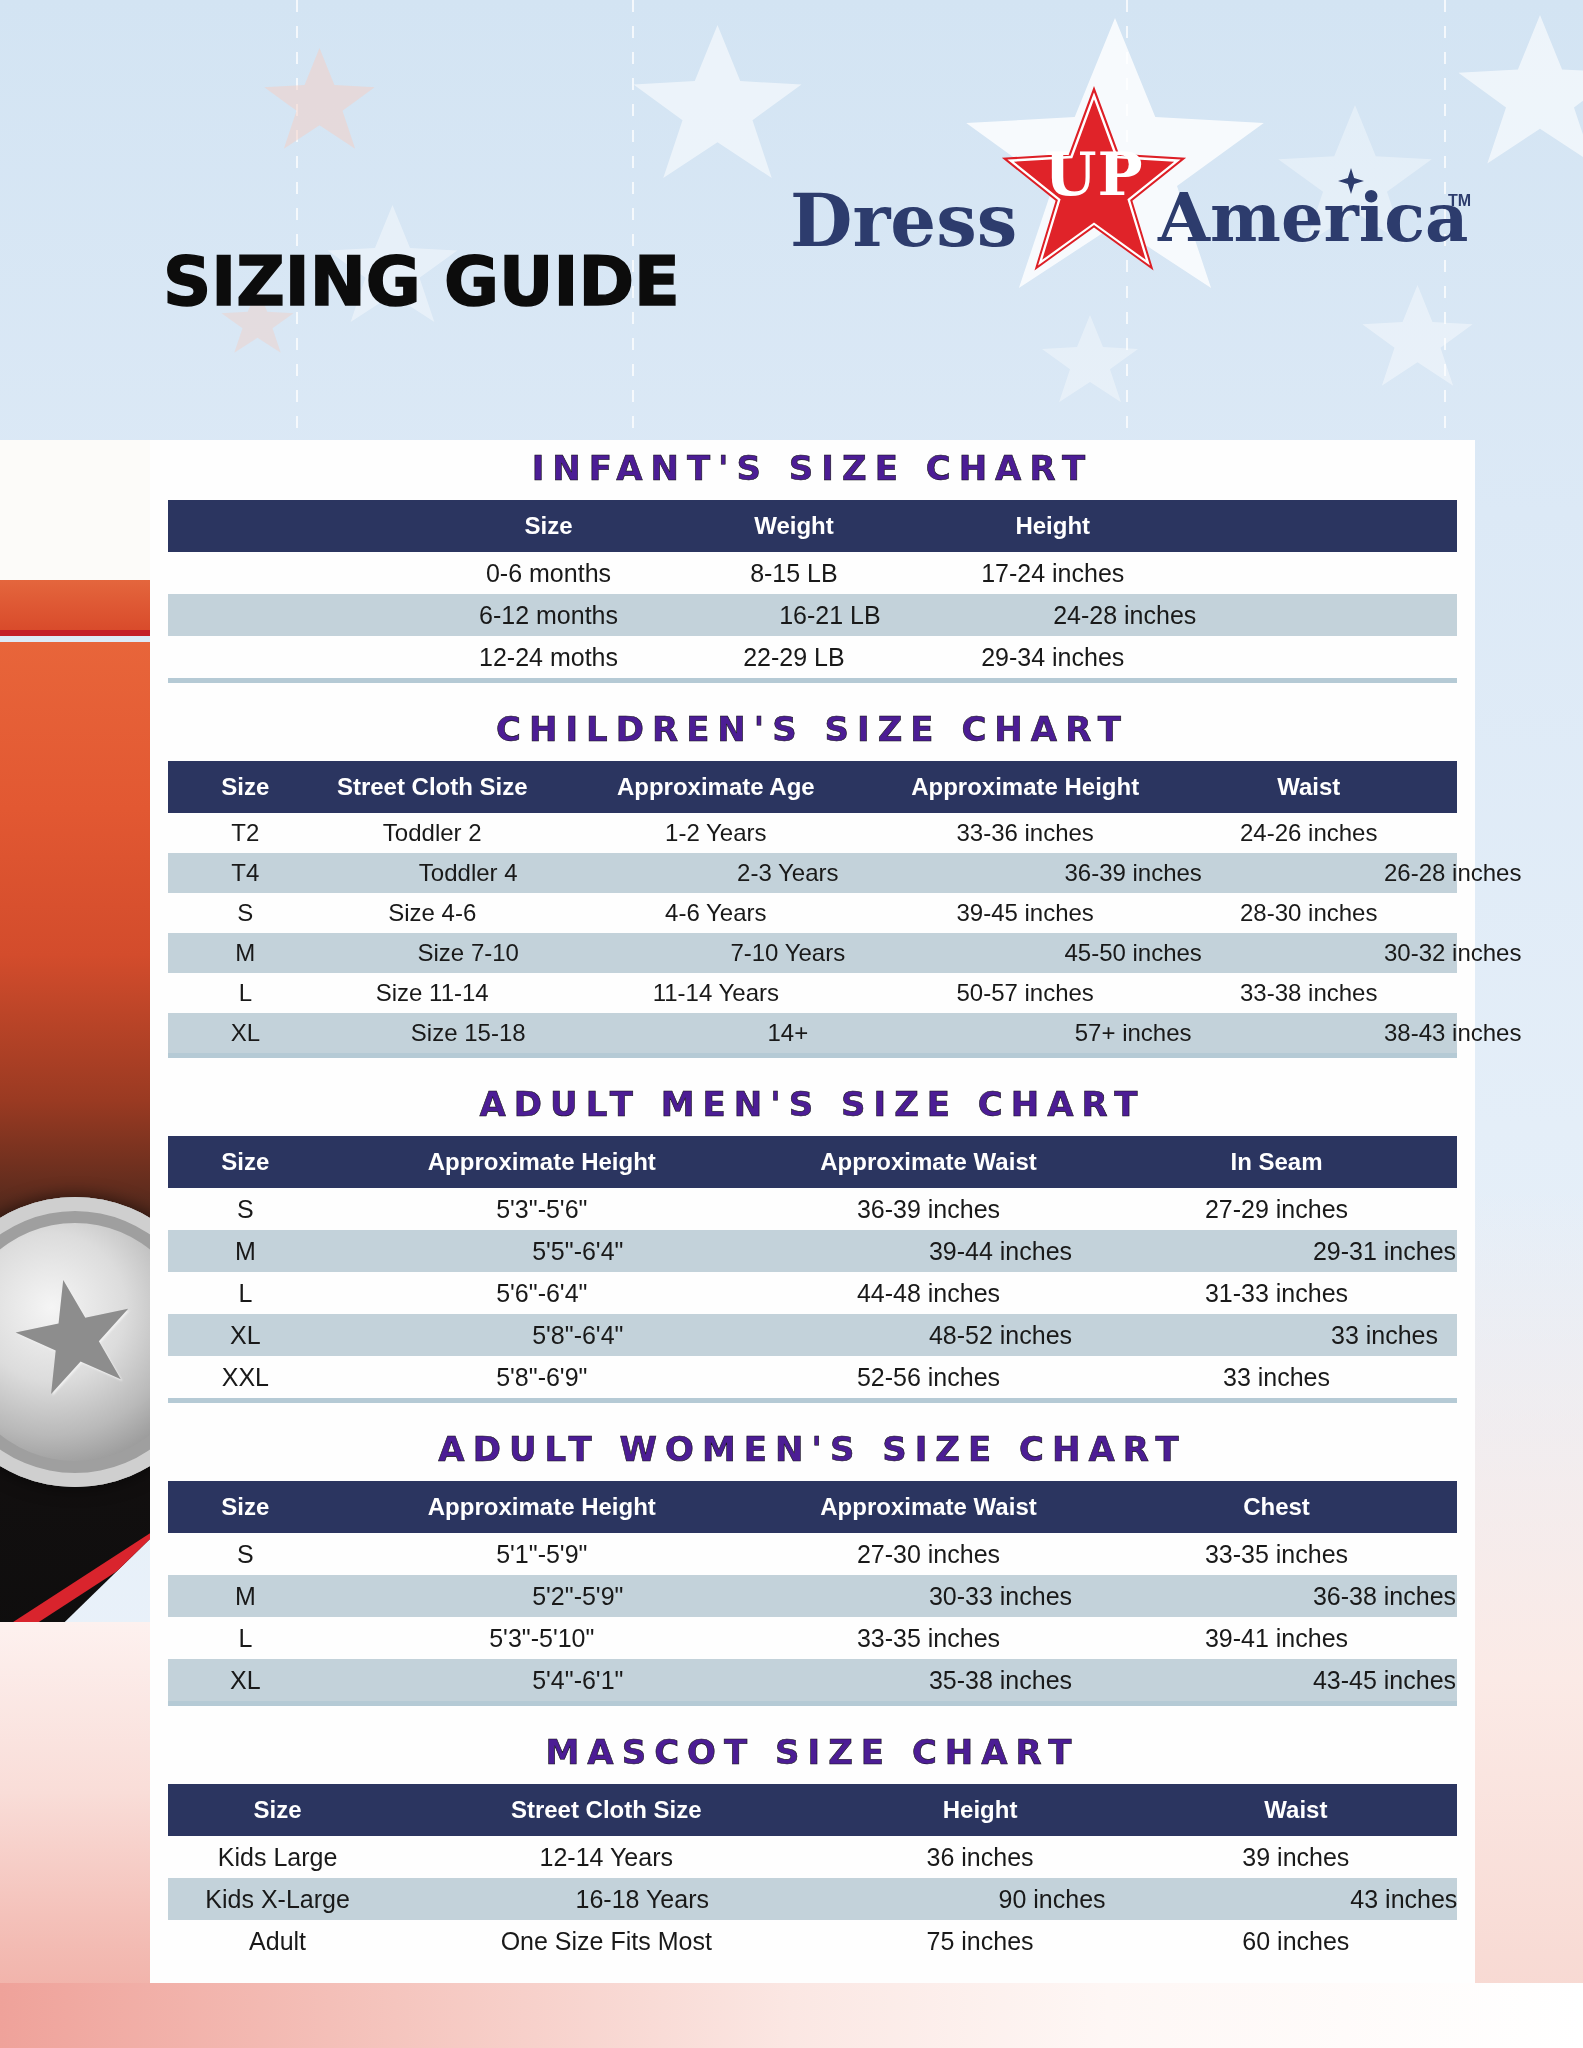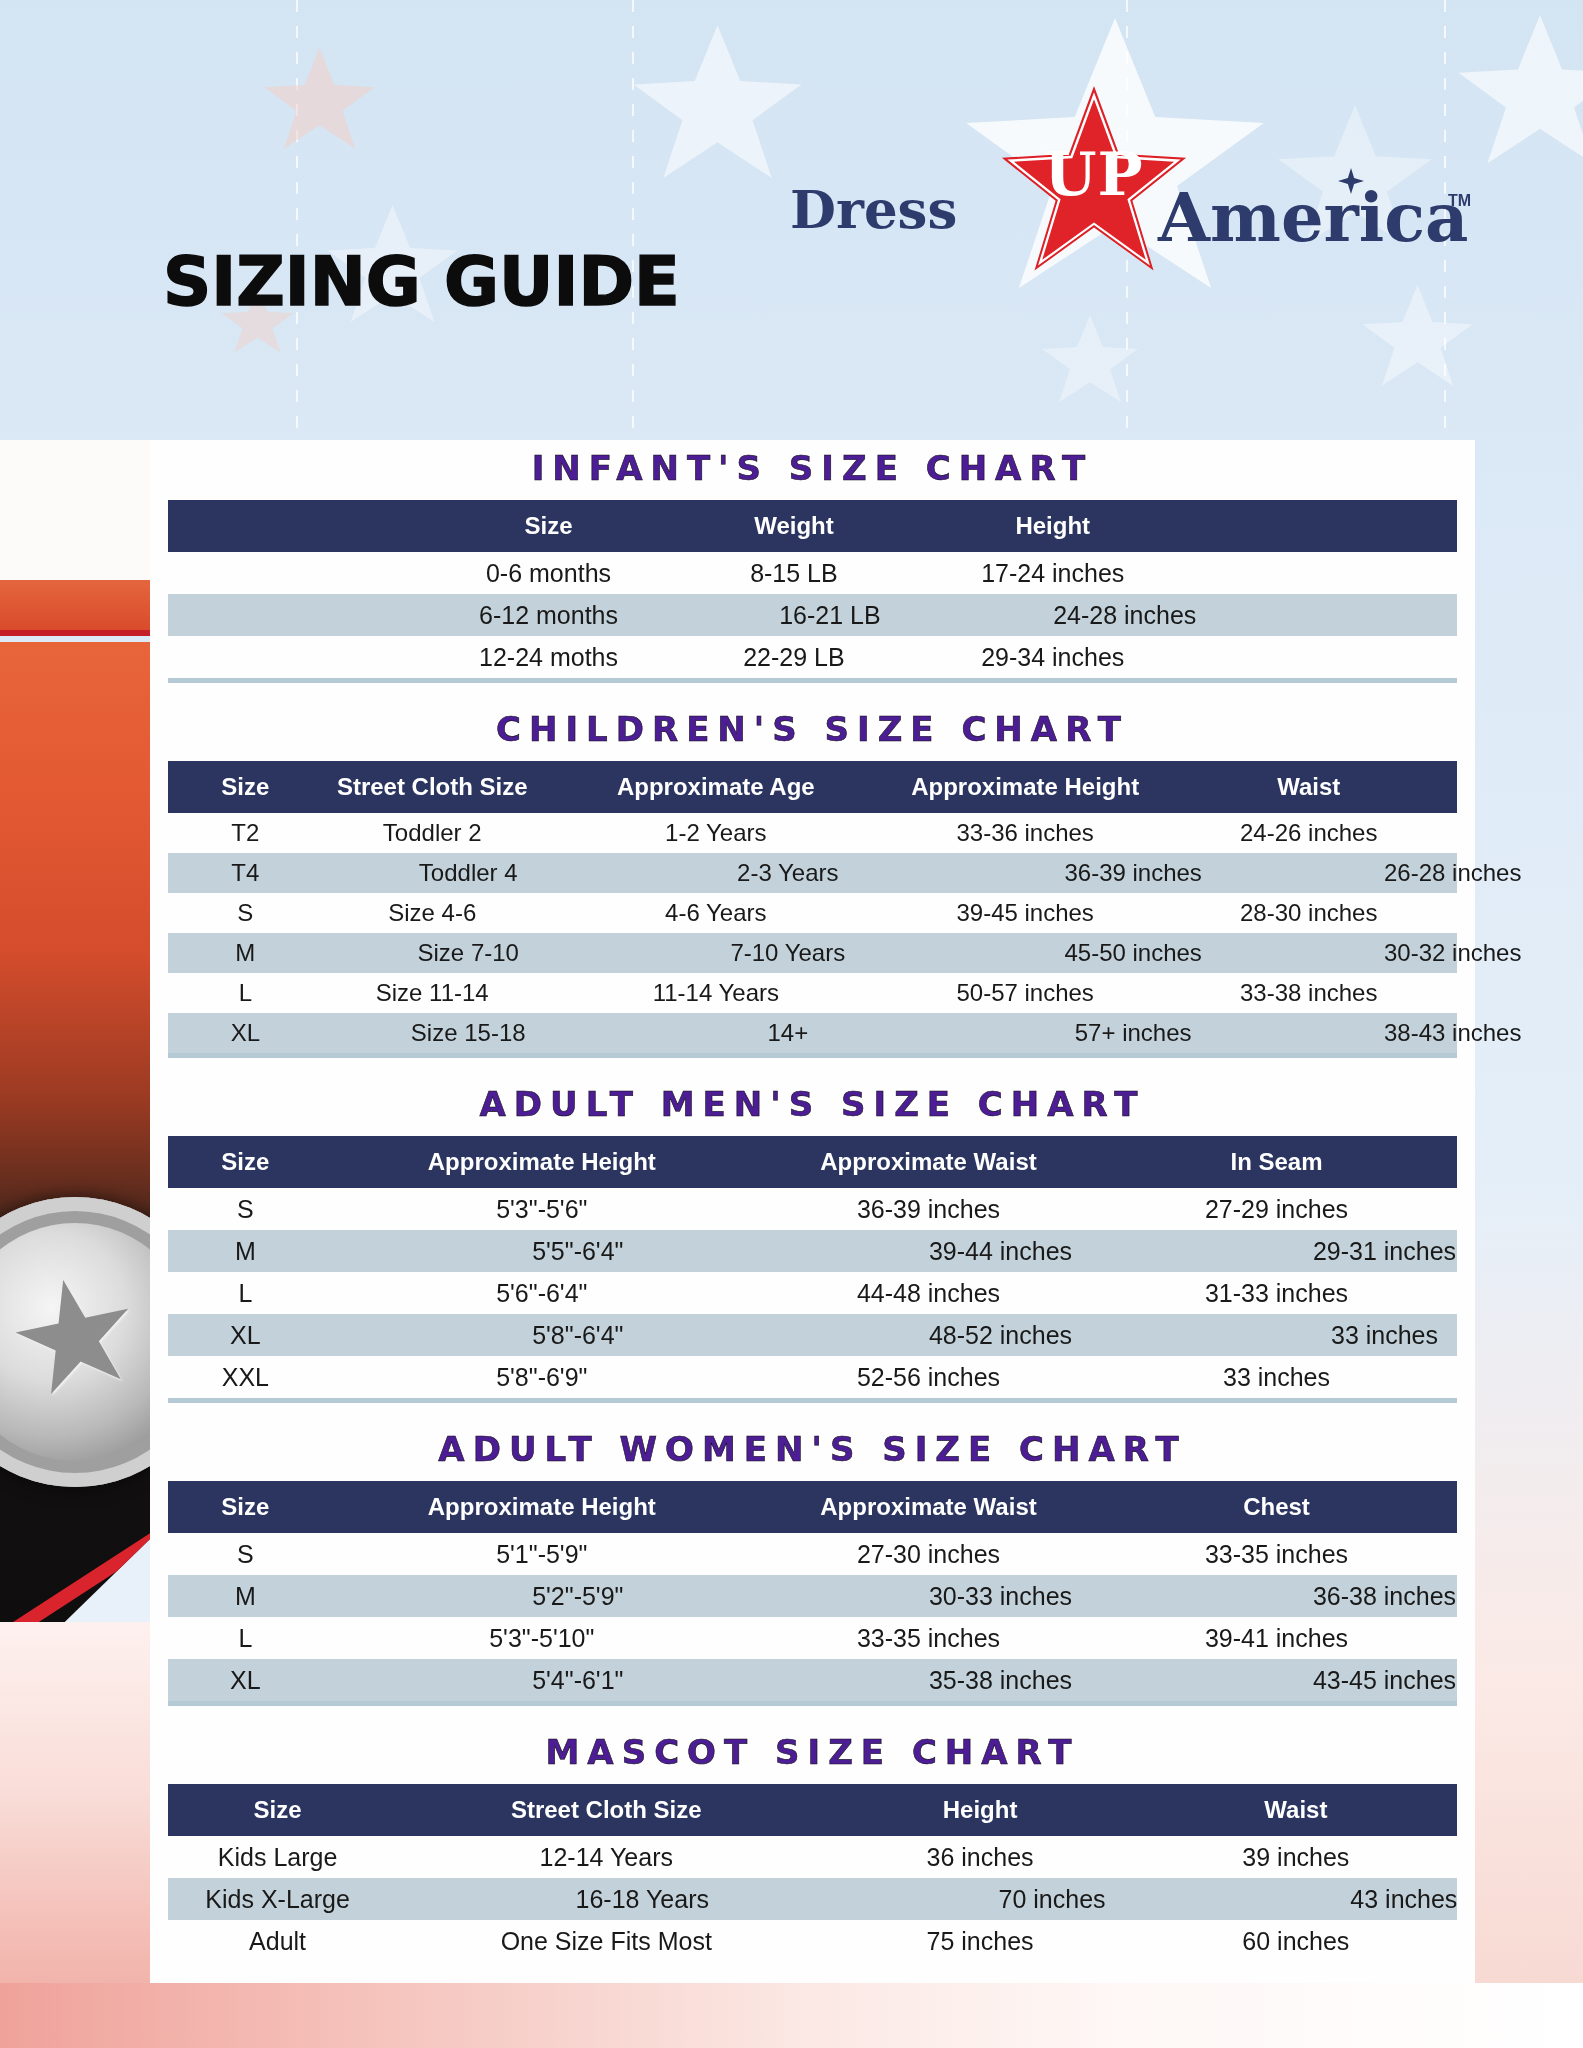--- a/index.html
+++ b/index.html
@@ -45,21 +45,21 @@
   .strip-right{position:absolute;right:0;top:0;width:108px;height:2048px;
     background:linear-gradient(180deg,rgba(255,255,255,0) 58%,#fbeae6 82%,#f7d6cf 100%);}
   .bottom-band{position:absolute;left:0;top:1983px;width:1583px;height:65px;
     background:linear-gradient(90deg,#efa29a 0%,#f5c5be 25%,#fbe7e3 50%,#fef7f5 70%,#ffffff 100%);}
   
   .sizing-title{position:absolute;left:163px;top:243px;margin:0;
     font-family:"DejaVu Sans",sans-serif;font-weight:700;font-size:67px;letter-spacing:0px;
     color:#0c0c0c;-webkit-text-stroke:1.5px #0c0c0c;}
   .logo{position:absolute;left:0;top:0;width:100%;height:100%;pointer-events:none;}
   .logo-dress{position:absolute;left:790px;top:178px;
-    font-family:"DejaVu Serif",serif;font-weight:700;font-size:53px;color:#2d3c6d;}
+    font-family:"DejaVu Serif",serif;font-weight:700;font-size:72px;color:#2d3c6d;}
   .logo-america{position:absolute;left:1158px;top:178px;
     font-family:"DejaVu Serif",serif;font-weight:700;font-size:67px;color:#2d3c6d;}
   .logo-tm{position:absolute;left:1448px;top:192px;font-size:16px;font-weight:700;color:#2d3c6d;text-align:center;}
   .logo-istar{position:absolute;left:1338px;top:168px;width:26px;height:26px;background:#2d3c6d;
     clip-path:polygon(50% 0,62% 38%,100% 50%,62% 62%,50% 100%,38% 62%,0 50%,38% 38%);}
   .logo-star{position:absolute;left:998px;top:86px;width:192px;height:205px;}
   .lstar{position:absolute;left:0;top:0;width:100%;height:100%;
     clip-path:polygon(50% 0%,63% 33%,98% 35%,70% 56%,81% 90%,50% 69%,19% 90%,30% 56%,2% 35%,37% 33%);}
   .l1{background:#dd1f26;}
   .l2{background:#ffffff;transform:scale(.94);}
@@ -308,21 +308,21 @@
           </div>
           <div class="row">
             <div class="cell">Kids Large</div>
             <div class="cell">12-14 Years</div>
             <div class="cell">36 inches</div>
             <div class="cell">39 inches</div>
           </div>
           <div class="row blue">
             <div class="cell">Kids X-Large</div>
             <div class="cell">16-18 Years</div>
-            <div class="cell">70 inches</div>
+            <div class="cell">90 inches</div>
             <div class="cell">43 inches</div>
           </div>
           <div class="row">
             <div class="cell">Adult</div>
             <div class="cell">One Size Fits Most</div>
             <div class="cell">75 inches</div>
             <div class="cell">60 inches</div>
           </div>
         </div>
       </section>

